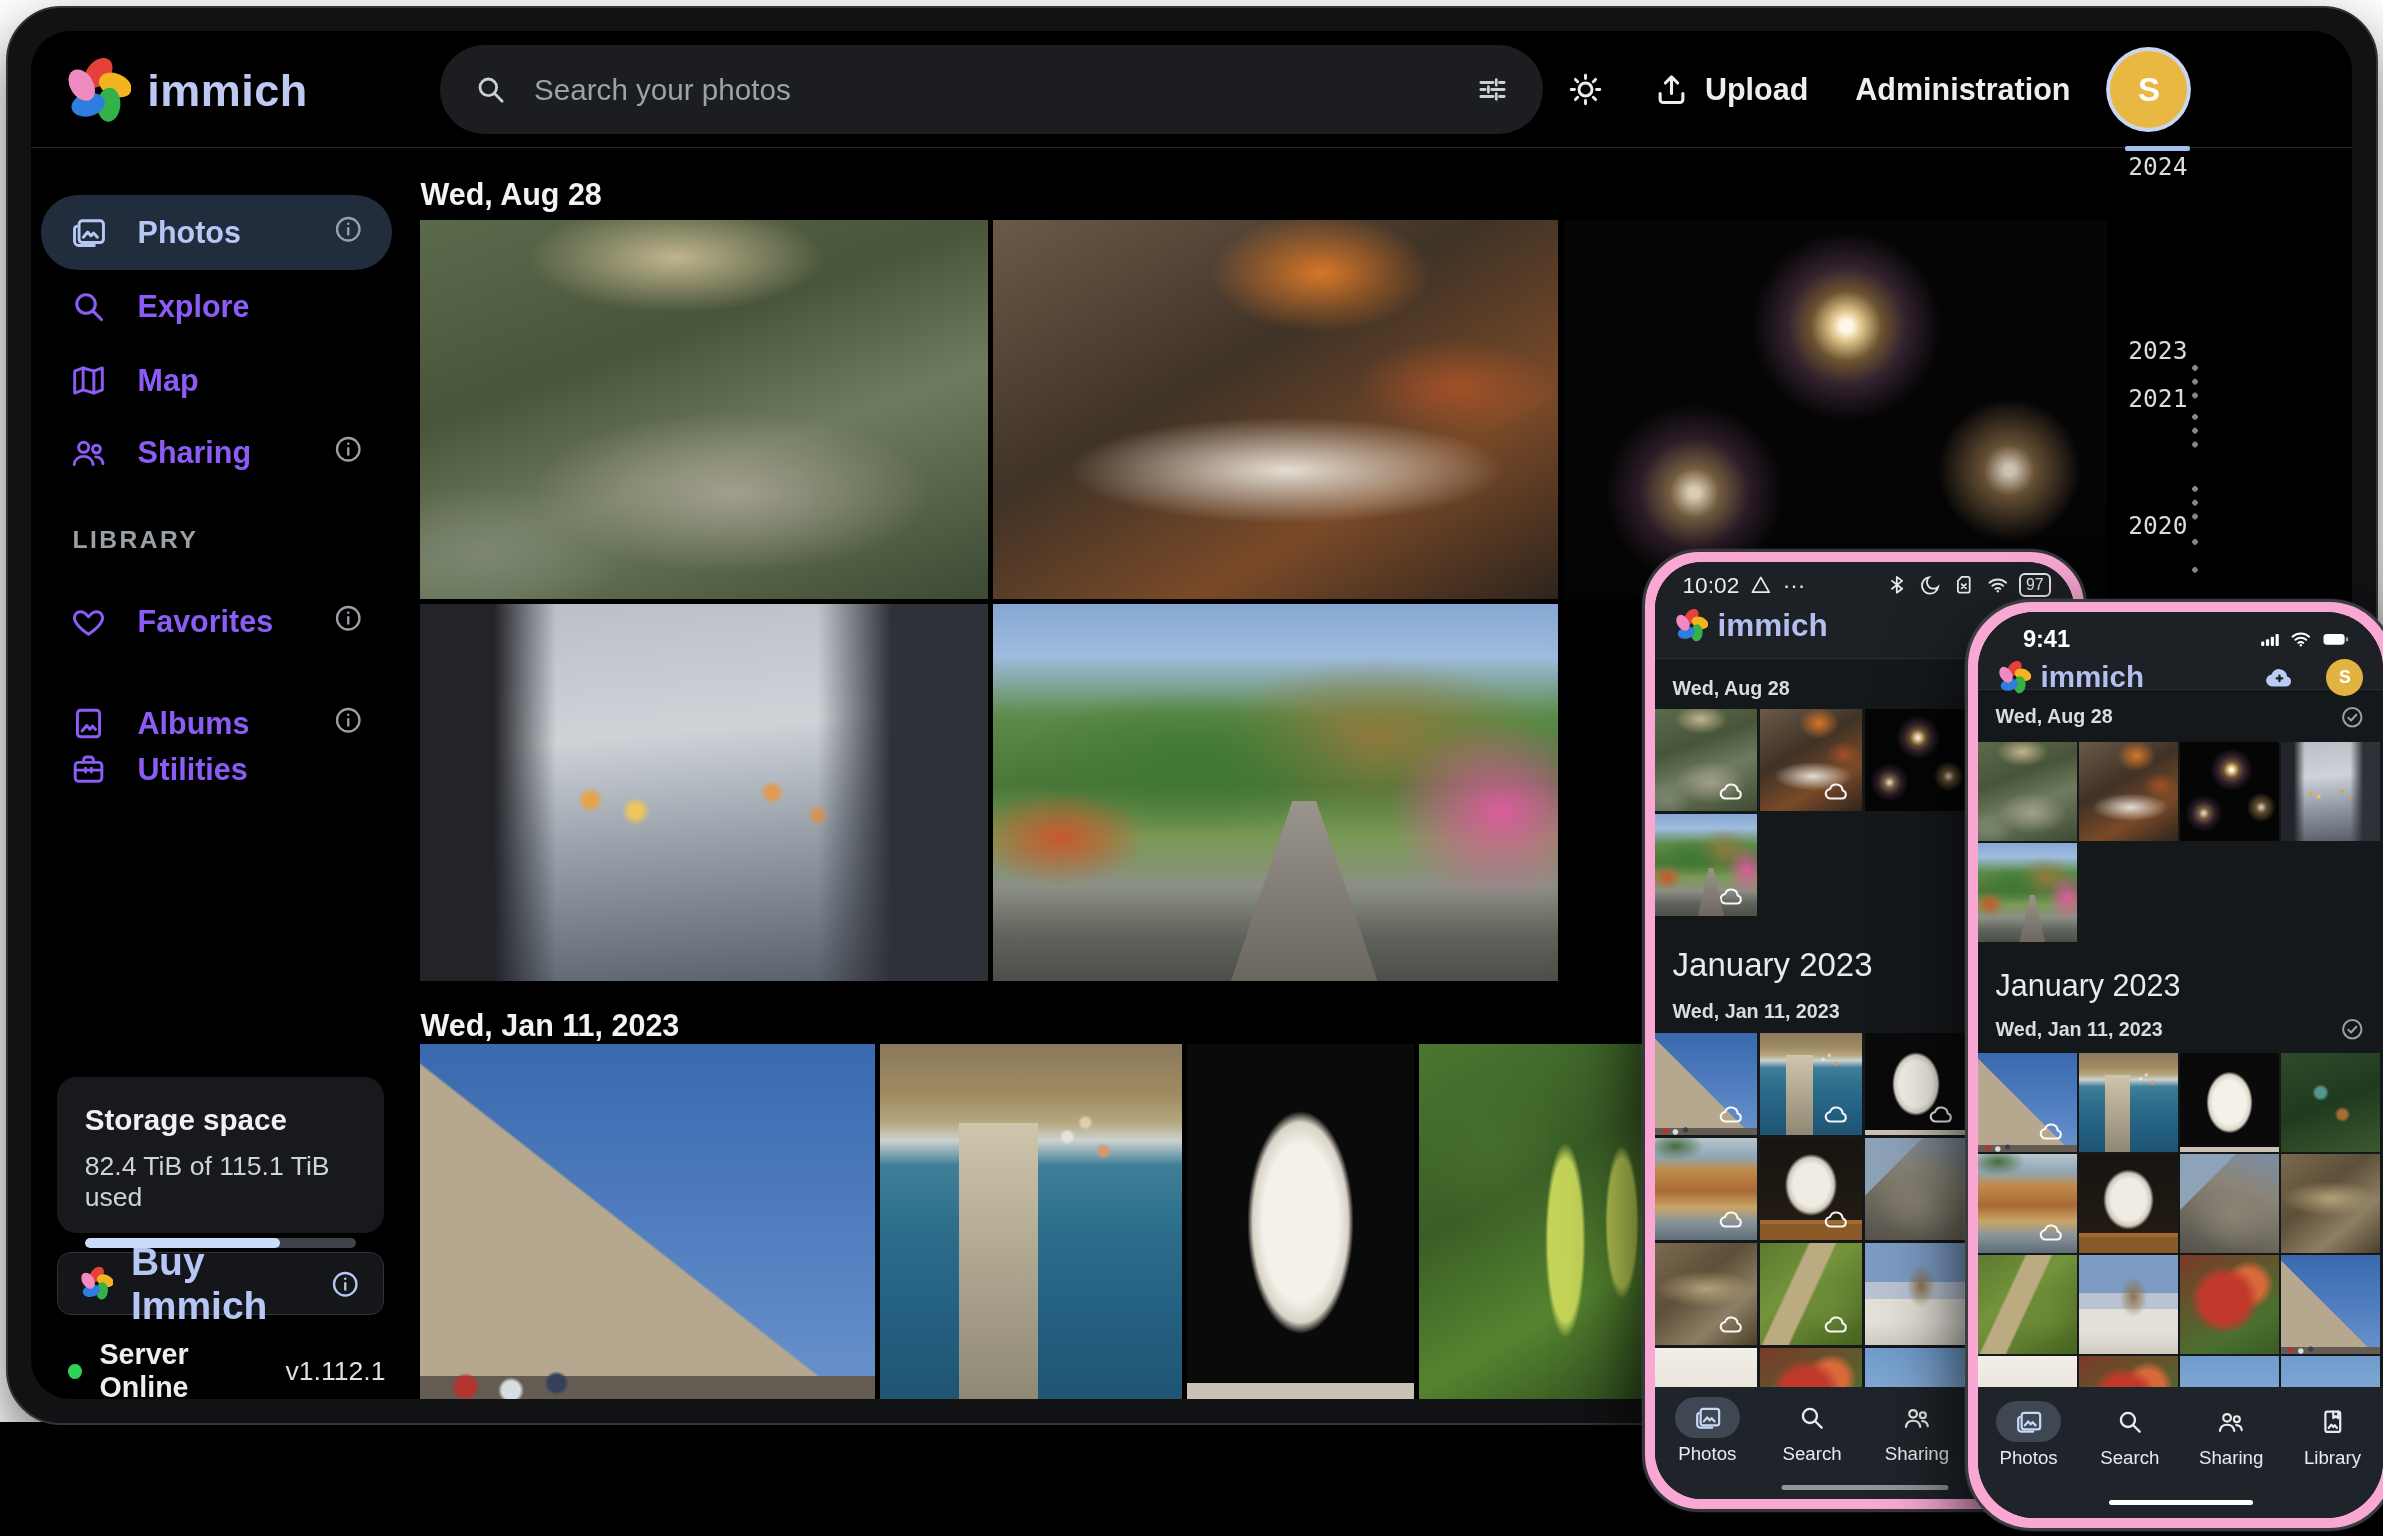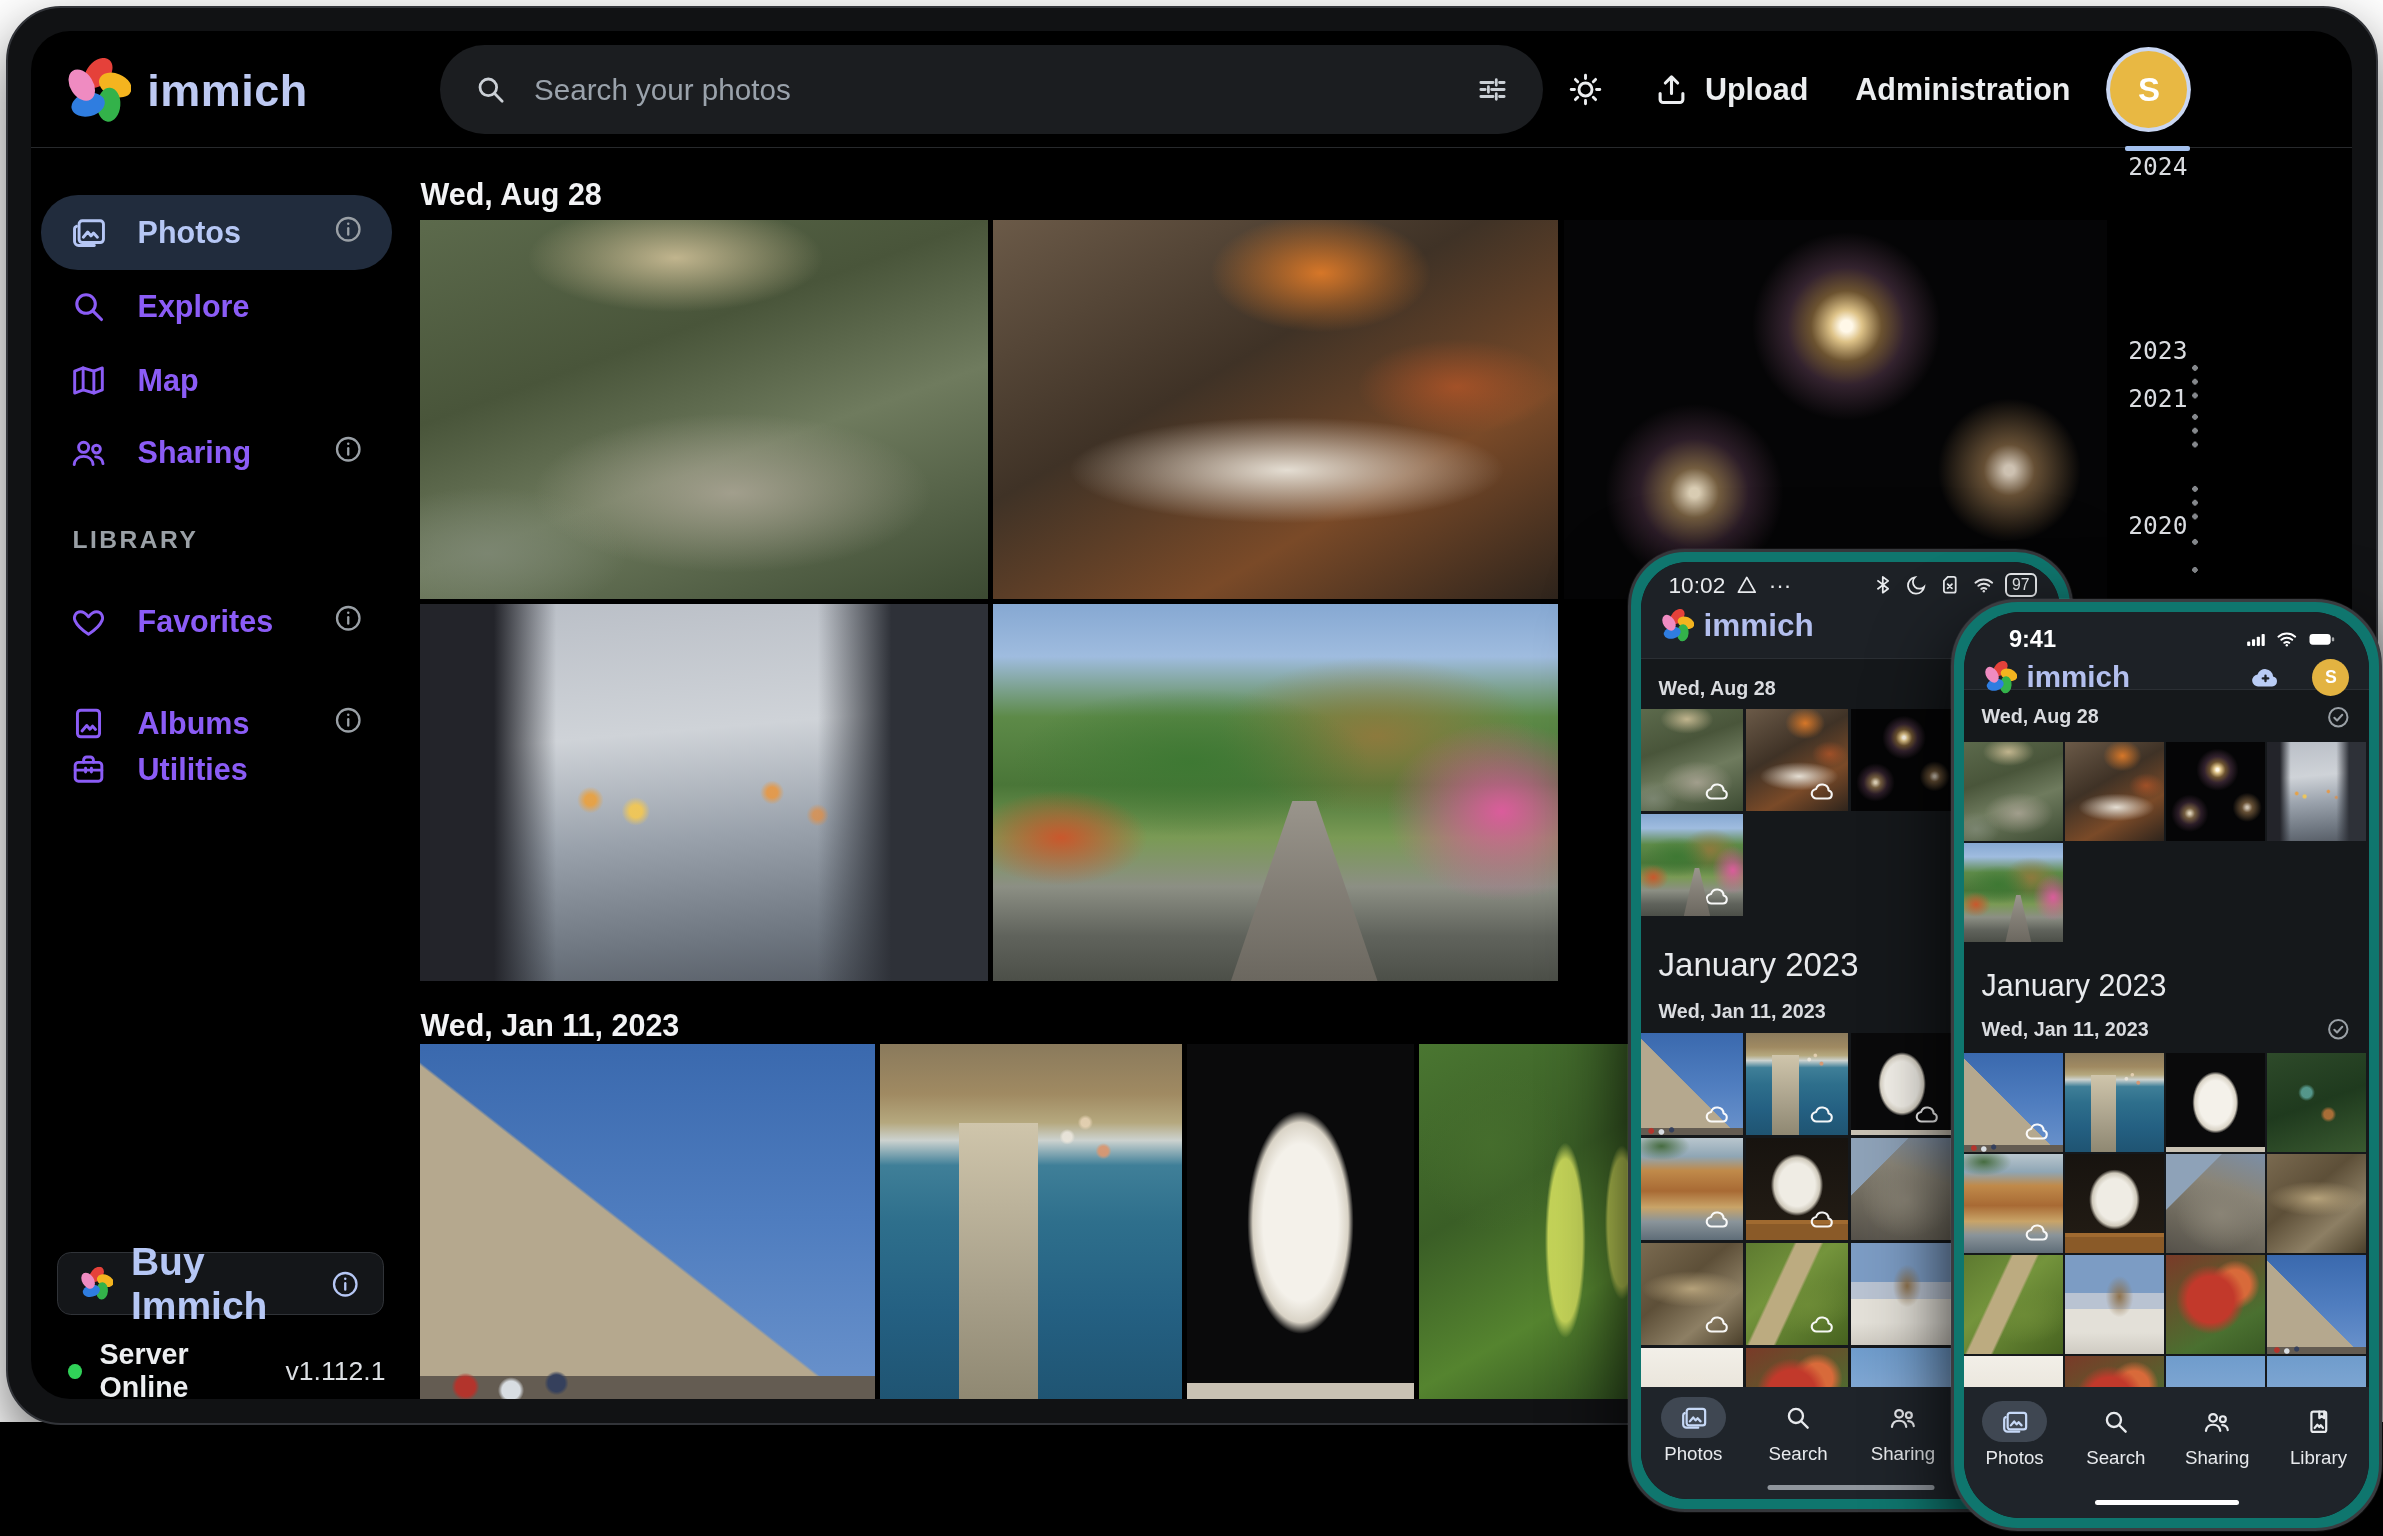--- a/index.html
+++ b/index.html
@@ -162,21 +162,21 @@
     linear-gradient(150deg, #7a3a28, #4a7030 70%, #3a5a24); }
   .ph-plate { background:
     radial-gradient(ellipse 50% 40% at 50% 55%, #efe9dc, transparent 75%),
     linear-gradient(180deg, #f2efe8, #ddd6c8); }
   .ph-sky { background:linear-gradient(180deg, #6f9ccc, #9bb9de); }
 
   .cloudb { position:absolute; right:8.9px; bottom:6.9px; width:33px; height:26.6px; opacity:.95; }
   .cloudb svg { width:100%; height:100%; color:#fff; }
 
   
-  .phone { position:absolute; background:#0f766e; box-shadow:0 0 0 1px rgba(255,255,255,.05), 0 33px 79px rgba(0,0,0,.85); }
+  .phone { position:absolute; background:#f9a8d4; box-shadow:0 0 0 1px rgba(255,255,255,.05), 0 33px 79px rgba(0,0,0,.85);margin-left:14px; }
   .phone1 { left:1628px; top:549px; width:445px; height:963px; border-radius:57px; border:3px solid #35373b; }
   .phone2 { left:1951px; top:599px; width:431px; height:932px; border-radius:67px; border:3px solid #3a3c40; }
   .pscreen { position:absolute; inset:9.9px; background:#15181b; overflow:hidden; color:#e8eaed; }
   .phone1 .pscreen { border-radius:47px; }
   .phone2 .pscreen { border-radius:57px; }
   .ptop { background:#1d2126; border-bottom:1px solid #2b2f34; }
   .p1top { height:97px; } .p2top { height:78px; }
   .pstatus { display:flex; align-items:center; font-size:22.7px; color:#e8eaed; }
   .p1status { padding:9.9px 23.6px 0 27.6px; gap:9.9px; }
   .p2status { padding:13.8px 33px 0 45px; font-weight:bold; font-size:23.6px; color:#fff; }
@@ -465,20 +465,27 @@
                 <use href="#i-info"></use>
               </svg></span>
         </div>
         <div class="nav-item" style="top:584px">
           <svg viewBox="0 0 40 40" width="39" height="39">
               <use href="#i-util"></use>
             </svg>
           <span>Utilities</span>
         </div>
 
+        <div class="storage-card">
+          <div class="storage-title">Storage space</div>
+          <div class="storage-usage">82.4 TiB of 115.1 TiB used</div>
+          <div class="storage-bar">
+            <div class="storage-fill" style="width: 72%;"></div>
+          </div>
+        </div>
         <div class="buy-btn">
           <svg class="fl" viewBox="0 0 42 42" width="41" height="41">
               <use href="#i-flower"></use>
             </svg>
           <span class="buy-label">Buy Immich</span>
           <span class="info" style="color:#b6c7f5">
               <svg style="color:#b6c7f5" viewBox="0 0 33 33" width="32.5" height="32.5">
                 <use href="#i-info"></use>
               </svg>
             </span>

